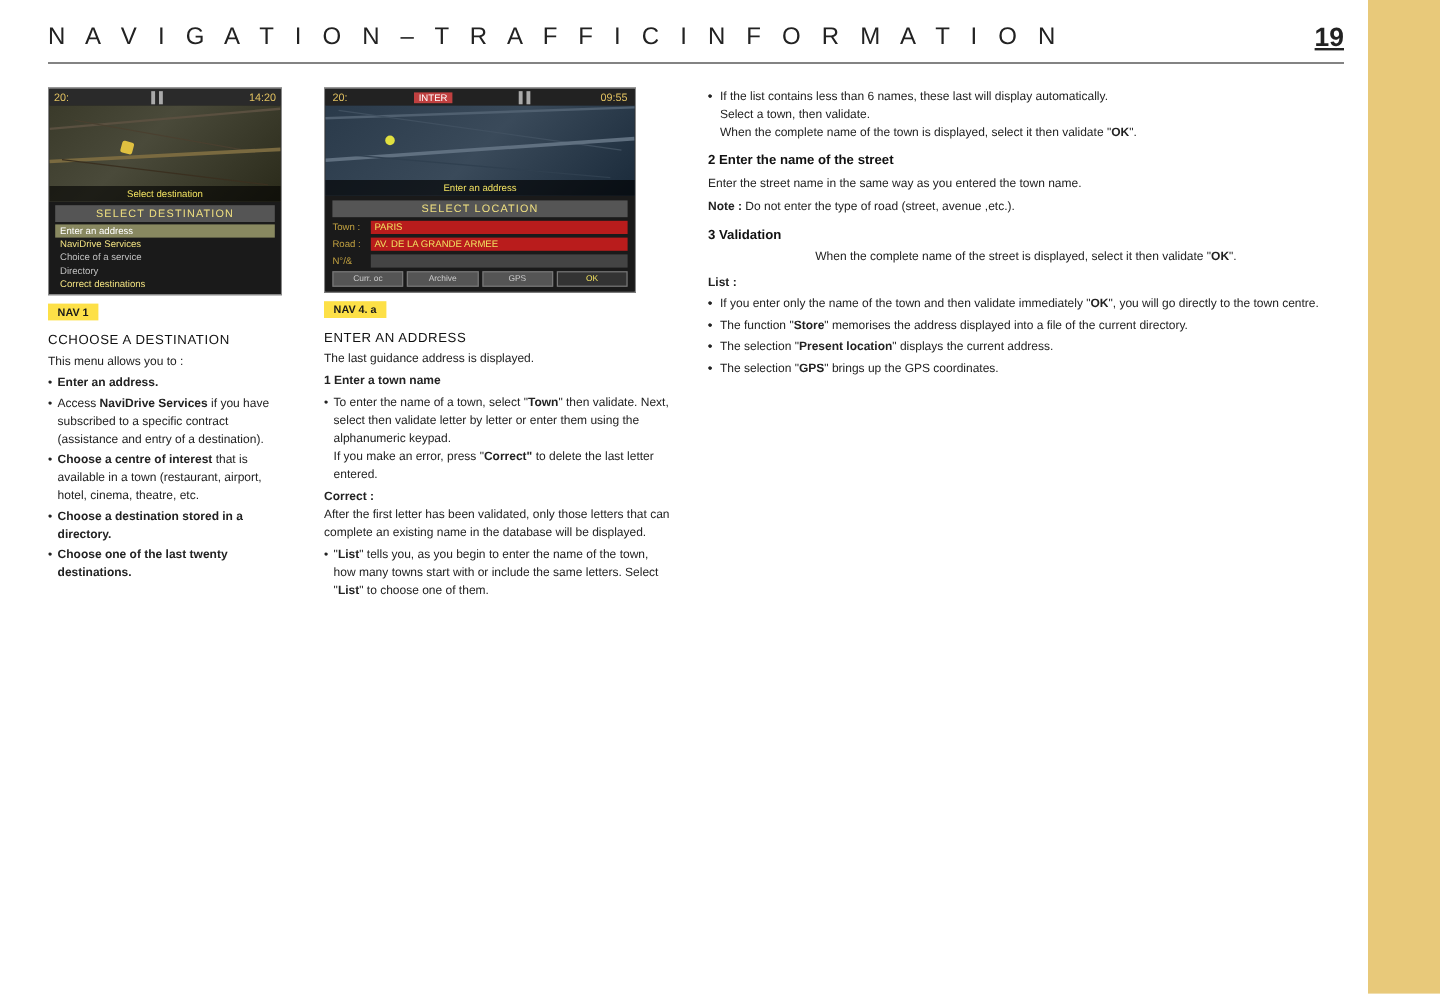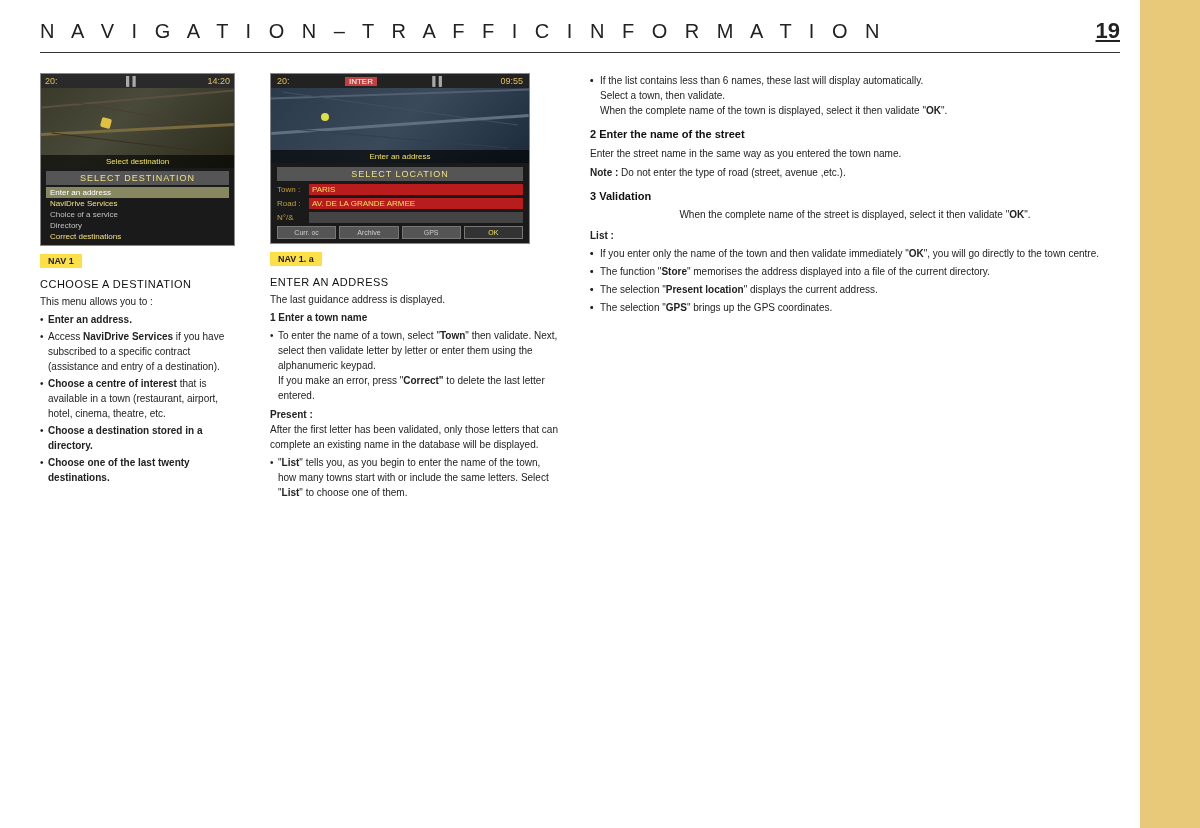--- a/index.html
+++ b/index.html
@@ -390,33 +390,33 @@
             <span class="nav1a-row-value dark">&nbsp;</span>
           </div>
           <div class="nav1a-buttons">
             <div class="nav1a-btn">Curr. oc</div>
             <div class="nav1a-btn">Archive</div>
             <div class="nav1a-btn">GPS</div>
             <div class="nav1a-btn ok">OK</div>
           </div>
         </div>
       </div>
-      <div class="nav-label">NAV 1. a</div>
+      <div class="nav-label">NAV 4. a</div>
 
       
       <div class="section-heading" style="margin-top:10px;">
         <span class="c-small">E</span><span>NTER AN ADDRESS</span>
       </div>
       <p class="text-block">The last guidance address is displayed.</p>
 
       <p class="text-block"><b>1 Enter a town name</b></p>
       <ul class="bullet-list">
         <li>To enter the name of a town, select "<b>Town</b>" then validate. Next, select then validate letter by letter or enter them using the alphanumeric keypad.<br>If you make an error, press "<b>Correct"</b> to delete the last letter entered.</li>
       </ul>
-      <p class="text-block" style="margin-top:4px;"><b>Present :</b><br>After the first letter has been validated, only those letters that can complete an existing name in the database will be displayed.</p>
+      <p class="text-block" style="margin-top:4px;"><b>Correct :</b><br>After the first letter has been validated, only those letters that can complete an existing name in the database will be displayed.</p>
       <ul class="bullet-list">
         <li>"<b>List</b>" tells you, as you begin to enter the name of the town, how many towns start with or include the same letters. Select "<b>List</b>" to choose one of them.</li>
       </ul>
     </div>
 
     <div class="right-col">
       <ul style="list-style:none;padding:0;margin-bottom:8px;">
         <li style="font-size:10px;line-height:1.5;padding-left:10px;position:relative;">
           <span style="position:absolute;left:0;">•</span>
           If the list contains less than 6 names, these last will display automatically.<br>

